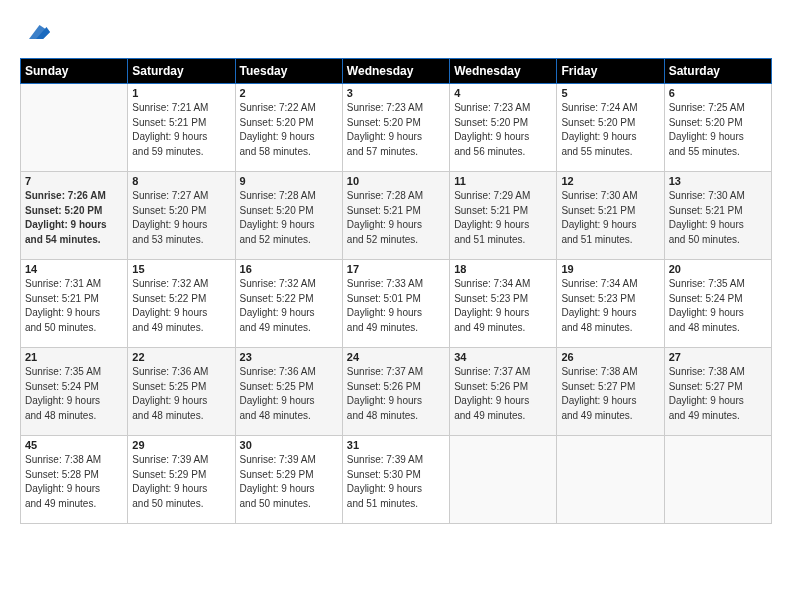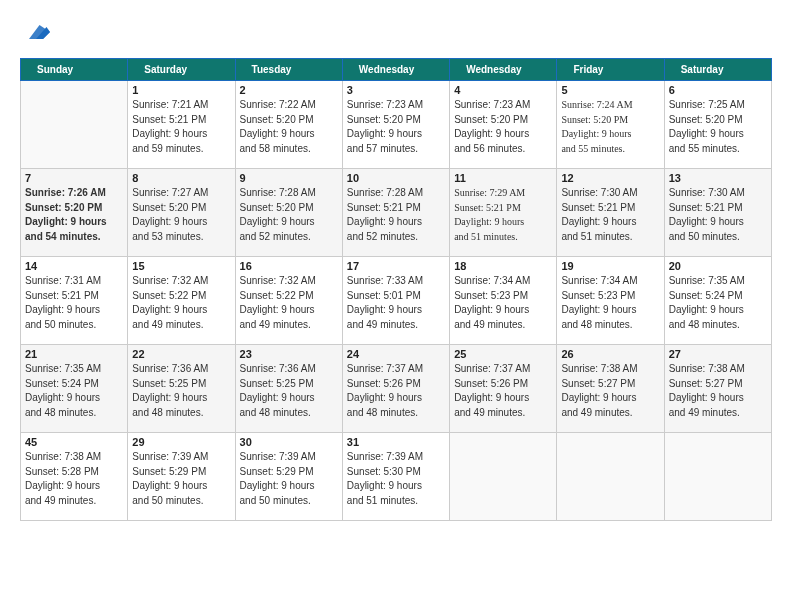--- a/index.html
+++ b/index.html
@@ -49,25 +49,25 @@
     .location {
       font-size: 15px;
       color: #444;
     }
     .calendar {
       width: 100%;
       border-collapse: collapse;
       table-layout: fixed;
     }
     .calendar th {
-      background: #0f766e;
+      background: #000000;
       color: #fff;
-      font-size: 10px;
+      font-size: 12px;
       font-weight: bold;
-      padding: 5px 16px;
+      padding: 5px 4px;
       text-align: left;
       border: 1px solid #1a6abf;
     }
     .calendar td {
       border: 1px solid #ccc;
       vertical-align: top;
       padding: 3px 4px;
       font-size: 9.5px;
       color: #333;
       height: 88px;
@@ -151,21 +151,21 @@
           </td>
           <td>
             <div class="day-num">4</div>
             <div class="day-info" style="white-space: pre-line;">Sunrise: 7:23 AM
 Sunset: 5:20 PM
 Daylight: 9 hours
 and 56 minutes.</div>
           </td>
           <td>
             <div class="day-num">5</div>
-            <div class="day-info" style="white-space: pre-line; font-family: Liberation Serif, serif;">Sunrise: 7:24 AM
+            <div class="day-info" style="white-space: pre-line;">Sunrise: 7:24 AM
 Sunset: 5:20 PM
 Daylight: 9 hours
 and 55 minutes.</div>
           </td>
           <td>
             <div class="day-num">6</div>
             <div class="day-info" style="white-space: pre-line;">Sunrise: 7:25 AM
 Sunset: 5:20 PM
 Daylight: 9 hours
 and 55 minutes.</div>
@@ -195,21 +195,21 @@
           </td>
           <td>
             <div class="day-num">10</div>
             <div class="day-info" style="white-space: pre-line;">Sunrise: 7:28 AM
 Sunset: 5:21 PM
 Daylight: 9 hours
 and 52 minutes.</div>
           </td>
           <td>
             <div class="day-num">11</div>
-            <div class="day-info" style="white-space: pre-line; font-family: Liberation Serif, serif;">Sunrise: 7:29 AM
+            <div class="day-info" style="white-space: pre-line;">Sunrise: 7:29 AM
 Sunset: 5:21 PM
 Daylight: 9 hours
 and 51 minutes.</div>
           </td>
           <td>
             <div class="day-num">12</div>
             <div class="day-info" style="white-space: pre-line;">Sunrise: 7:30 AM
 Sunset: 5:21 PM
 Daylight: 9 hours
 and 51 minutes.</div>
@@ -296,21 +296,21 @@
 and 48 minutes.</div>
           </td>
           <td>
             <div class="day-num">24</div>
             <div class="day-info" style="white-space: pre-line;">Sunrise: 7:37 AM
 Sunset: 5:26 PM
 Daylight: 9 hours
 and 48 minutes.</div>
           </td>
           <td>
-            <div class="day-num">25</div>
+            <div class="day-num">34</div>
             <div class="day-info" style="white-space: pre-line;">Sunrise: 7:37 AM
 Sunset: 5:26 PM
 Daylight: 9 hours
 and 49 minutes.</div>
           </td>
           <td>
             <div class="day-num">26</div>
             <div class="day-info" style="white-space: pre-line;">Sunrise: 7:38 AM
 Sunset: 5:27 PM
 Daylight: 9 hours

